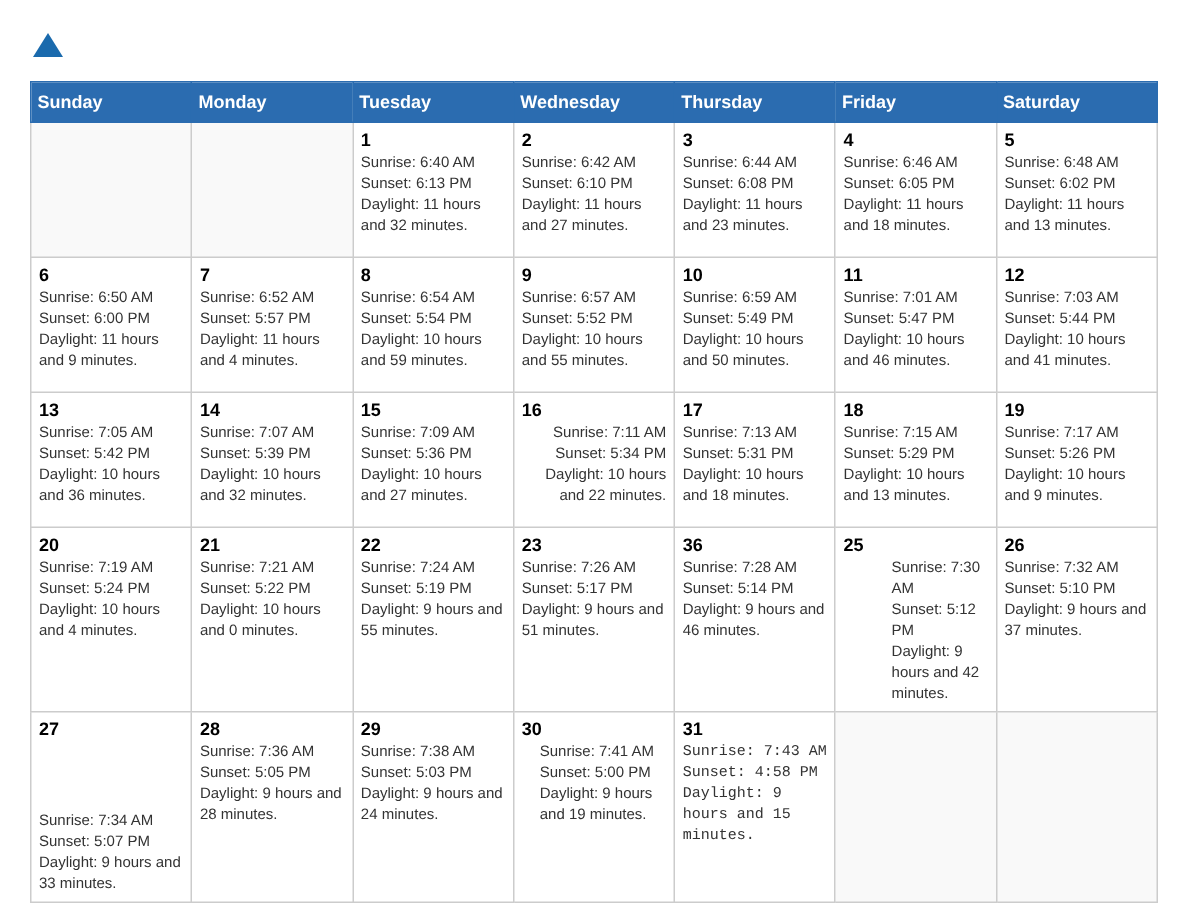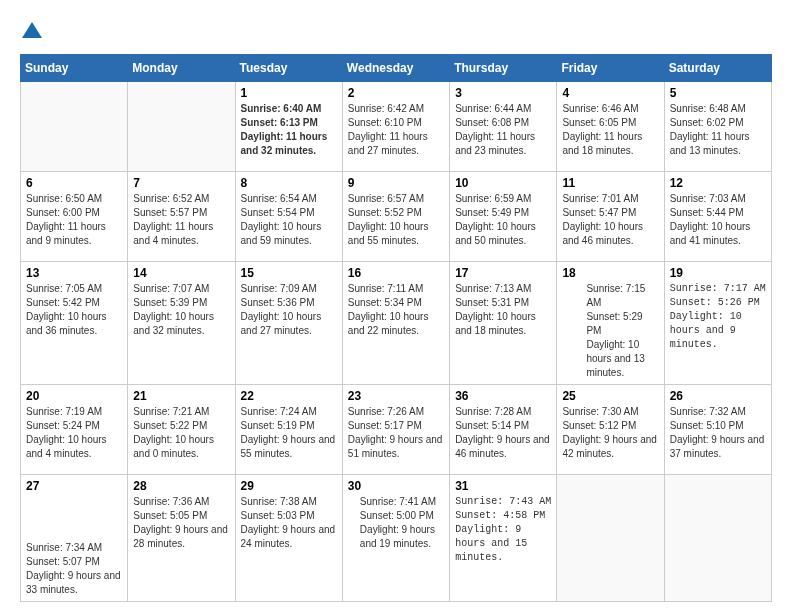--- a/index.html
+++ b/index.html
@@ -117,21 +117,21 @@
         <th>Friday</th>
         <th>Saturday</th>
       </tr>
   </thead>
   <tbody id="calendar-body">
   <tr>
         <td class="empty"></td>
         <td class="empty"></td>
         <td>
           <span class="day-num">1</span>
-          <div class="day-info" style="white-space: pre-line; font-weight: bold;">Sunrise: 6:40 AM
+          <div class="day-info" style="white-space: pre-line;">Sunrise: 6:40 AM
 Sunset: 6:13 PM
 Daylight: 11 hours and 32 minutes.</div>
         </td>
         <td>
           <span class="day-num">2</span>
           <div class="day-info" style="white-space: pre-line;">Sunrise: 6:42 AM
 Sunset: 6:10 PM
 Daylight: 11 hours and 27 minutes.</div>
         </td>
         <td>
@@ -211,39 +211,39 @@
 Daylight: 10 hours and 32 minutes.</div>
         </td>
         <td>
           <span class="day-num">15</span>
           <div class="day-info" style="white-space: pre-line;">Sunrise: 7:09 AM
 Sunset: 5:36 PM
 Daylight: 10 hours and 27 minutes.</div>
         </td>
         <td>
           <span class="day-num">16</span>
-          <div class="day-info" style="white-space: pre-line;">Sunrise: 7:11 AM
+          <div class="day-info" style="white-space: pre-line; text-align: right;">Sunrise: 7:11 AM
 Sunset: 5:34 PM
 Daylight: 10 hours and 22 minutes.</div>
         </td>
         <td>
           <span class="day-num">17</span>
           <div class="day-info" style="white-space: pre-line;">Sunrise: 7:13 AM
 Sunset: 5:31 PM
 Daylight: 10 hours and 18 minutes.</div>
         </td>
         <td>
           <span class="day-num">18</span>
-          <div class="day-info" style="white-space: pre-line; margin-left: 24px;">Sunrise: 7:15 AM
+          <div class="day-info" style="white-space: pre-line;">Sunrise: 7:15 AM
 Sunset: 5:29 PM
 Daylight: 10 hours and 13 minutes.</div>
         </td>
         <td>
           <span class="day-num">19</span>
-          <div class="day-info" style="white-space: pre-line; font-family: Liberation Mono, monospace;">Sunrise: 7:17 AM
+          <div class="day-info" style="white-space: pre-line;">Sunrise: 7:17 AM
 Sunset: 5:26 PM
 Daylight: 10 hours and 9 minutes.</div>
         </td>
       </tr>
       <tr>
         <td>
           <span class="day-num">20</span>
           <div class="day-info" style="white-space: pre-line;">Sunrise: 7:19 AM
 Sunset: 5:24 PM
 Daylight: 10 hours and 4 minutes.</div>
@@ -267,21 +267,21 @@
 Daylight: 9 hours and 51 minutes.</div>
         </td>
         <td>
           <span class="day-num">36</span>
           <div class="day-info" style="white-space: pre-line;">Sunrise: 7:28 AM
 Sunset: 5:14 PM
 Daylight: 9 hours and 46 minutes.</div>
         </td>
         <td>
           <span class="day-num">25</span>
-          <div class="day-info" style="white-space: pre-line;">Sunrise: 7:30 AM
+          <div class="day-info" style="white-space: pre-line; margin-left: 32px;">Sunrise: 7:30 AM
 Sunset: 5:12 PM
 Daylight: 9 hours and 42 minutes.</div>
         </td>
         <td>
           <span class="day-num">26</span>
           <div class="day-info" style="white-space: pre-line;">Sunrise: 7:32 AM
 Sunset: 5:10 PM
 Daylight: 9 hours and 37 minutes.</div>
         </td>
       </tr>

